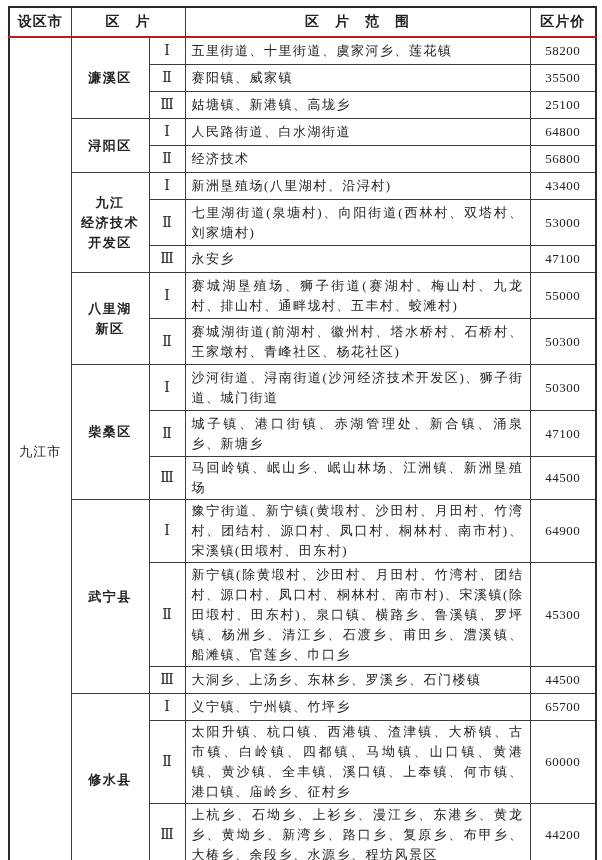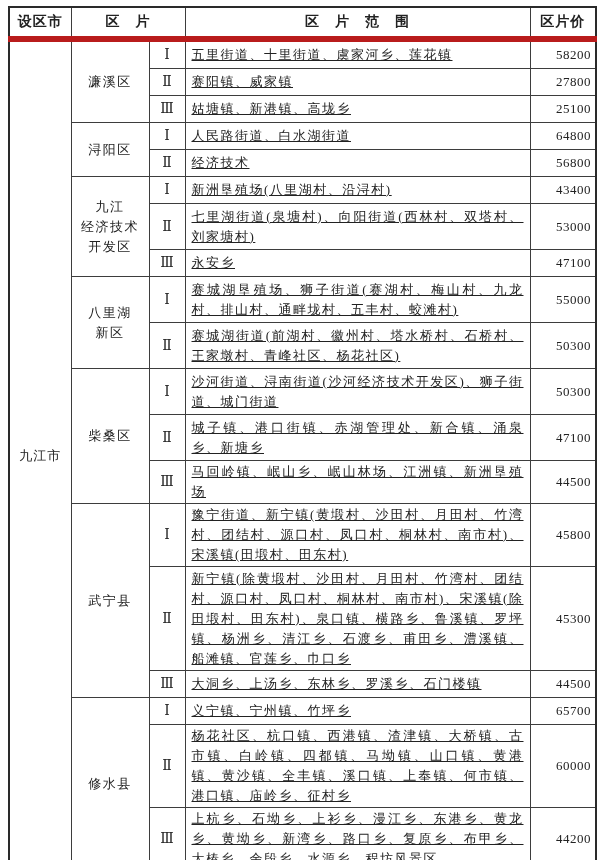--- a/index.html
+++ b/index.html
@@ -24,45 +24,45 @@
     line-height:20px;
     vertical-align:middle;
     padding:3px 4px;
     overflow:hidden;
   }
   tr.hdr td{
     font-weight:bold;
     font-size:14px;
     text-align:center;
     letter-spacing:1px;
-    border-bottom:6px solid #b91c1c;
+    border-bottom:2px solid #b91c1c;
     height:24px;
     padding:2px;
   }
   .city-cell{
     text-align:center;
     letter-spacing:1px;
   }
   .district-cell{
     text-align:center;
     letter-spacing:1.5px;
     white-space:pre-line;
+    font-weight:bold;
   }
   .numeral-cell{
     text-align:center;
     font-size:14px;
   }
   .range-cell{
     text-align:justify;
     letter-spacing:1.5px;
     padding:1px 6px;
-    text-decoration:underline;
   }
   .price-cell{
-    text-align:right;
+    text-align:center;
     letter-spacing:0.5px;
   }
   tr.h1{height:27px;}
   tr.h2{height:46px;}
   tr.h3{height:60px;}
   tr.h3b{height:62px;}
   tr.h4{height:82px;}
   tr.h5{height:104px;}
 </style>
 </head>
@@ -89,21 +89,21 @@
     <tr class="h1">
       <td class="city-cell" rowspan="19">九江市</td>
       <td class="district-cell" rowspan="3">濂溪区</td>
       <td class="numeral-cell">Ⅰ</td>
       <td class="range-cell">五里街道、十里街道、虞家河乡、莲花镇</td>
       <td class="price-cell">58200</td>
     </tr>
     <tr class="h1">
       <td class="numeral-cell">Ⅱ</td>
       <td class="range-cell">赛阳镇、威家镇</td>
-      <td class="price-cell">27800</td>
+      <td class="price-cell">35500</td>
     </tr>
     <tr class="h1">
       <td class="numeral-cell">Ⅲ</td>
       <td class="range-cell">姑塘镇、新港镇、高垅乡</td>
       <td class="price-cell">25100</td>
     </tr>
 
     <tr class="h1">
       <td class="district-cell" rowspan="2">浔阳区</td>
       <td class="numeral-cell">Ⅰ</td>
@@ -162,42 +162,42 @@
     <tr class="h1">
       <td class="numeral-cell">Ⅲ</td>
       <td class="range-cell">马回岭镇、岷山乡、岷山林场、江洲镇、新洲垦殖场</td>
       <td class="price-cell">44500</td>
     </tr>
 
     <tr class="h3">
       <td class="district-cell" rowspan="3">武宁县</td>
       <td class="numeral-cell">Ⅰ</td>
       <td class="range-cell">豫宁街道、新宁镇(黄塅村、沙田村、月田村、竹湾村、团结村、源口村、凤口村、桐林村、南市村)、宋溪镇(田塅村、田东村)</td>
-      <td class="price-cell">45800</td>
+      <td class="price-cell">64900</td>
     </tr>
     <tr class="h5">
       <td class="numeral-cell">Ⅱ</td>
       <td class="range-cell">新宁镇(除黄塅村、沙田村、月田村、竹湾村、团结村、源口村、凤口村、桐林村、南市村)、宋溪镇(除田塅村、田东村)、泉口镇、横路乡、鲁溪镇、罗坪镇、杨洲乡、清江乡、石渡乡、甫田乡、澧溪镇、船滩镇、官莲乡、巾口乡</td>
       <td class="price-cell">45300</td>
     </tr>
     <tr class="h1">
       <td class="numeral-cell">Ⅲ</td>
       <td class="range-cell">大洞乡、上汤乡、东林乡、罗溪乡、石门楼镇</td>
       <td class="price-cell">44500</td>
     </tr>
 
     <tr class="h1">
       <td class="district-cell" rowspan="3">修水县</td>
       <td class="numeral-cell">Ⅰ</td>
       <td class="range-cell">义宁镇、宁州镇、竹坪乡</td>
       <td class="price-cell">65700</td>
     </tr>
     <tr class="h4">
       <td class="numeral-cell">Ⅱ</td>
-      <td class="range-cell">杨花社区、杭口镇、西港镇、渣津镇、大桥镇、古市镇、白岭镇、四都镇、马坳镇、山口镇、黄港镇、黄沙镇、全丰镇、溪口镇、上奉镇、何市镇、港口镇、庙岭乡、征村乡</td>
+      <td class="range-cell">太阳升镇、杭口镇、西港镇、渣津镇、大桥镇、古市镇、白岭镇、四都镇、马坳镇、山口镇、黄港镇、黄沙镇、全丰镇、溪口镇、上奉镇、何市镇、港口镇、庙岭乡、征村乡</td>
       <td class="price-cell">60000</td>
     </tr>
     <tr class="h3b">
       <td class="numeral-cell">Ⅲ</td>
       <td class="range-cell">上杭乡、石坳乡、上衫乡、漫江乡、东港乡、黄龙乡、黄坳乡、新湾乡、路口乡、复原乡、布甲乡、大椿乡、余段乡、水源乡、程坊风景区</td>
       <td class="price-cell">44200</td>
     </tr>
 
   </tbody>
     </table>

